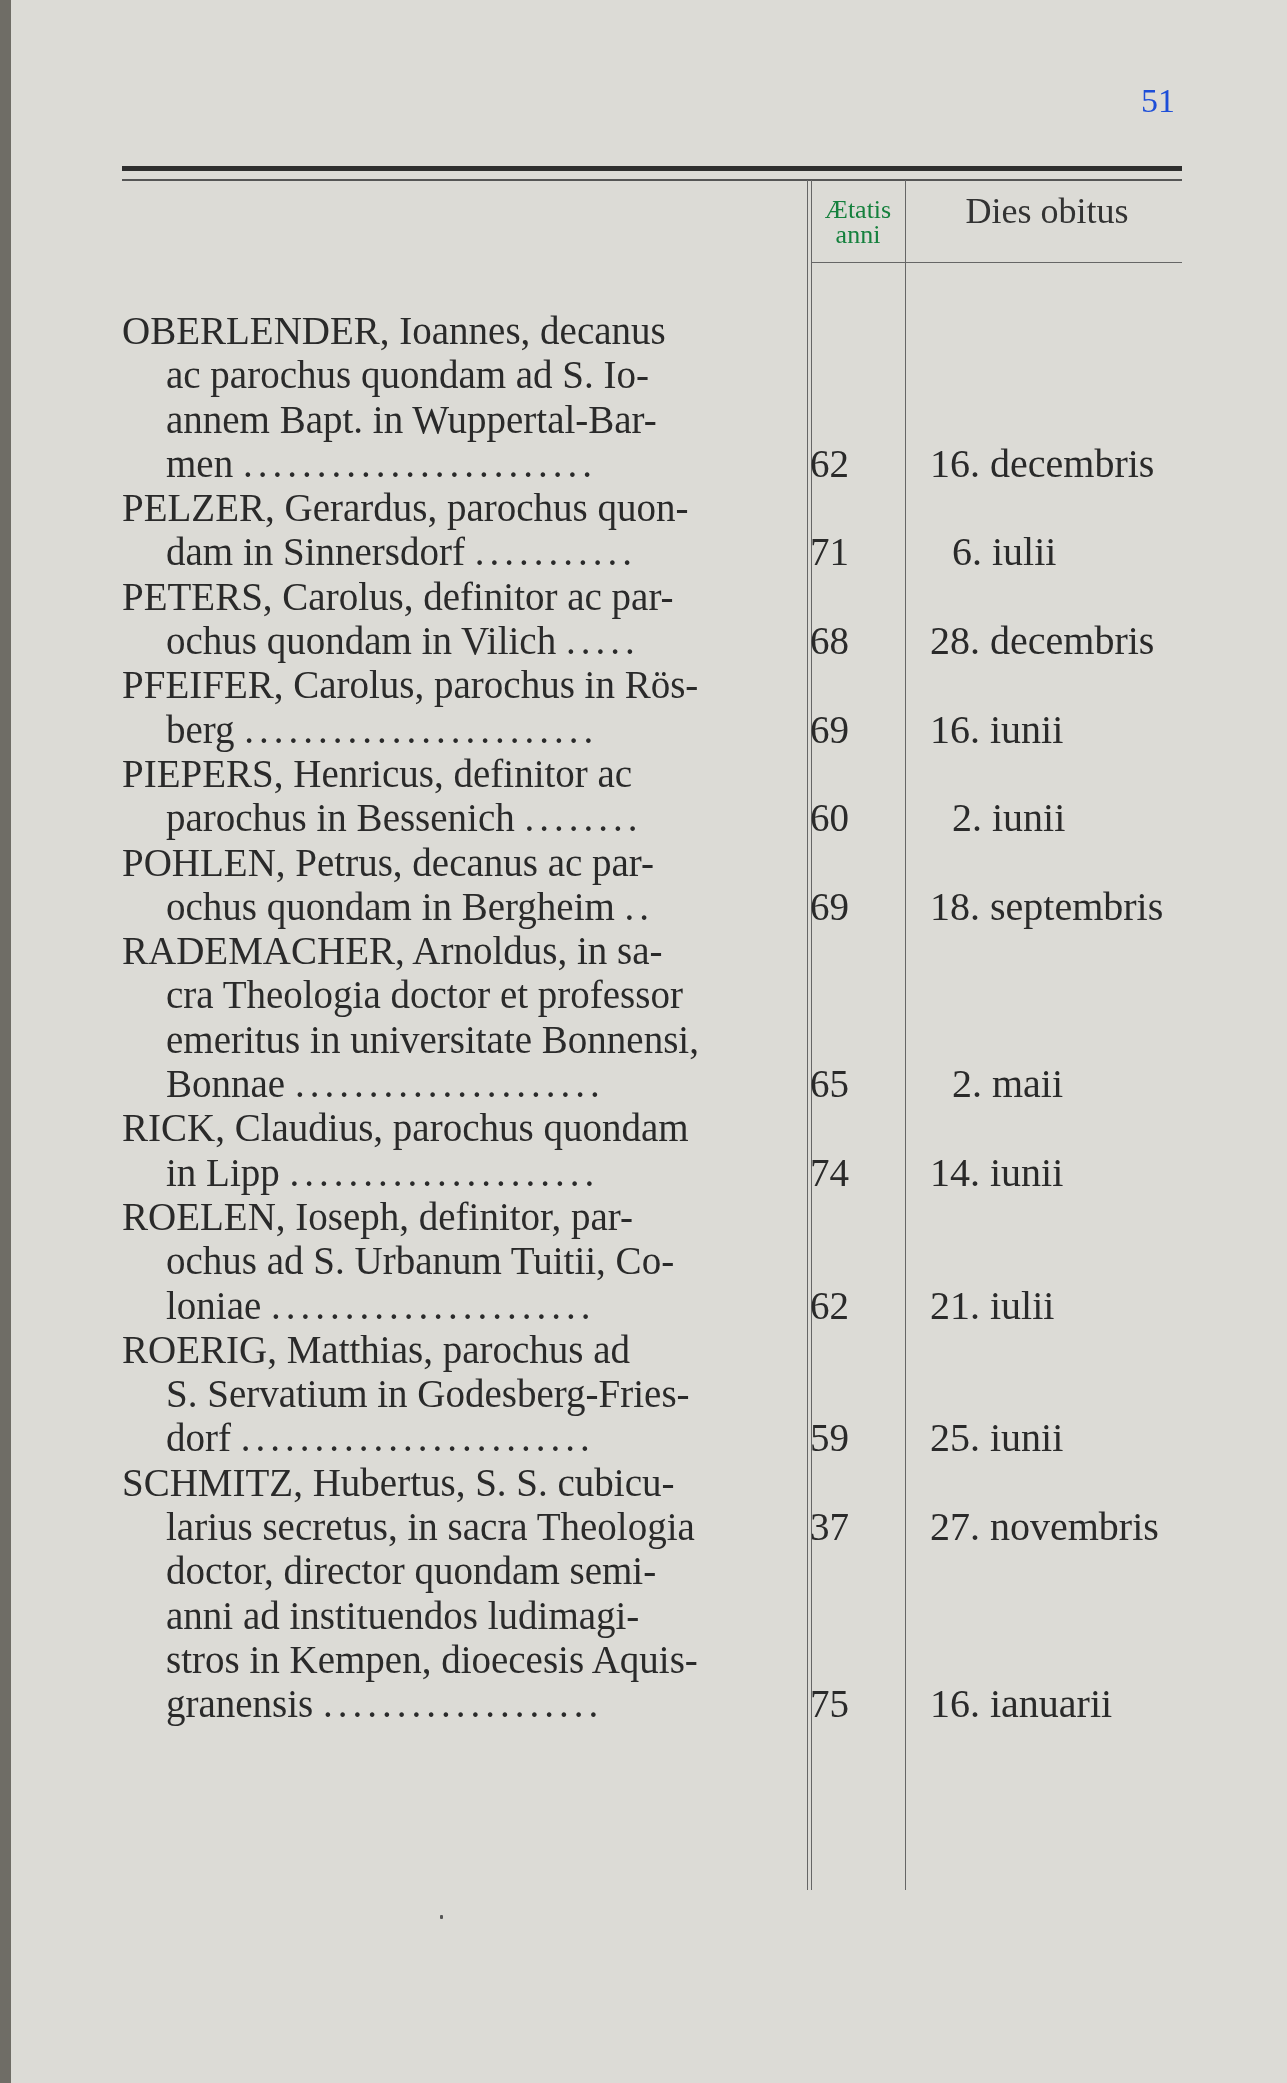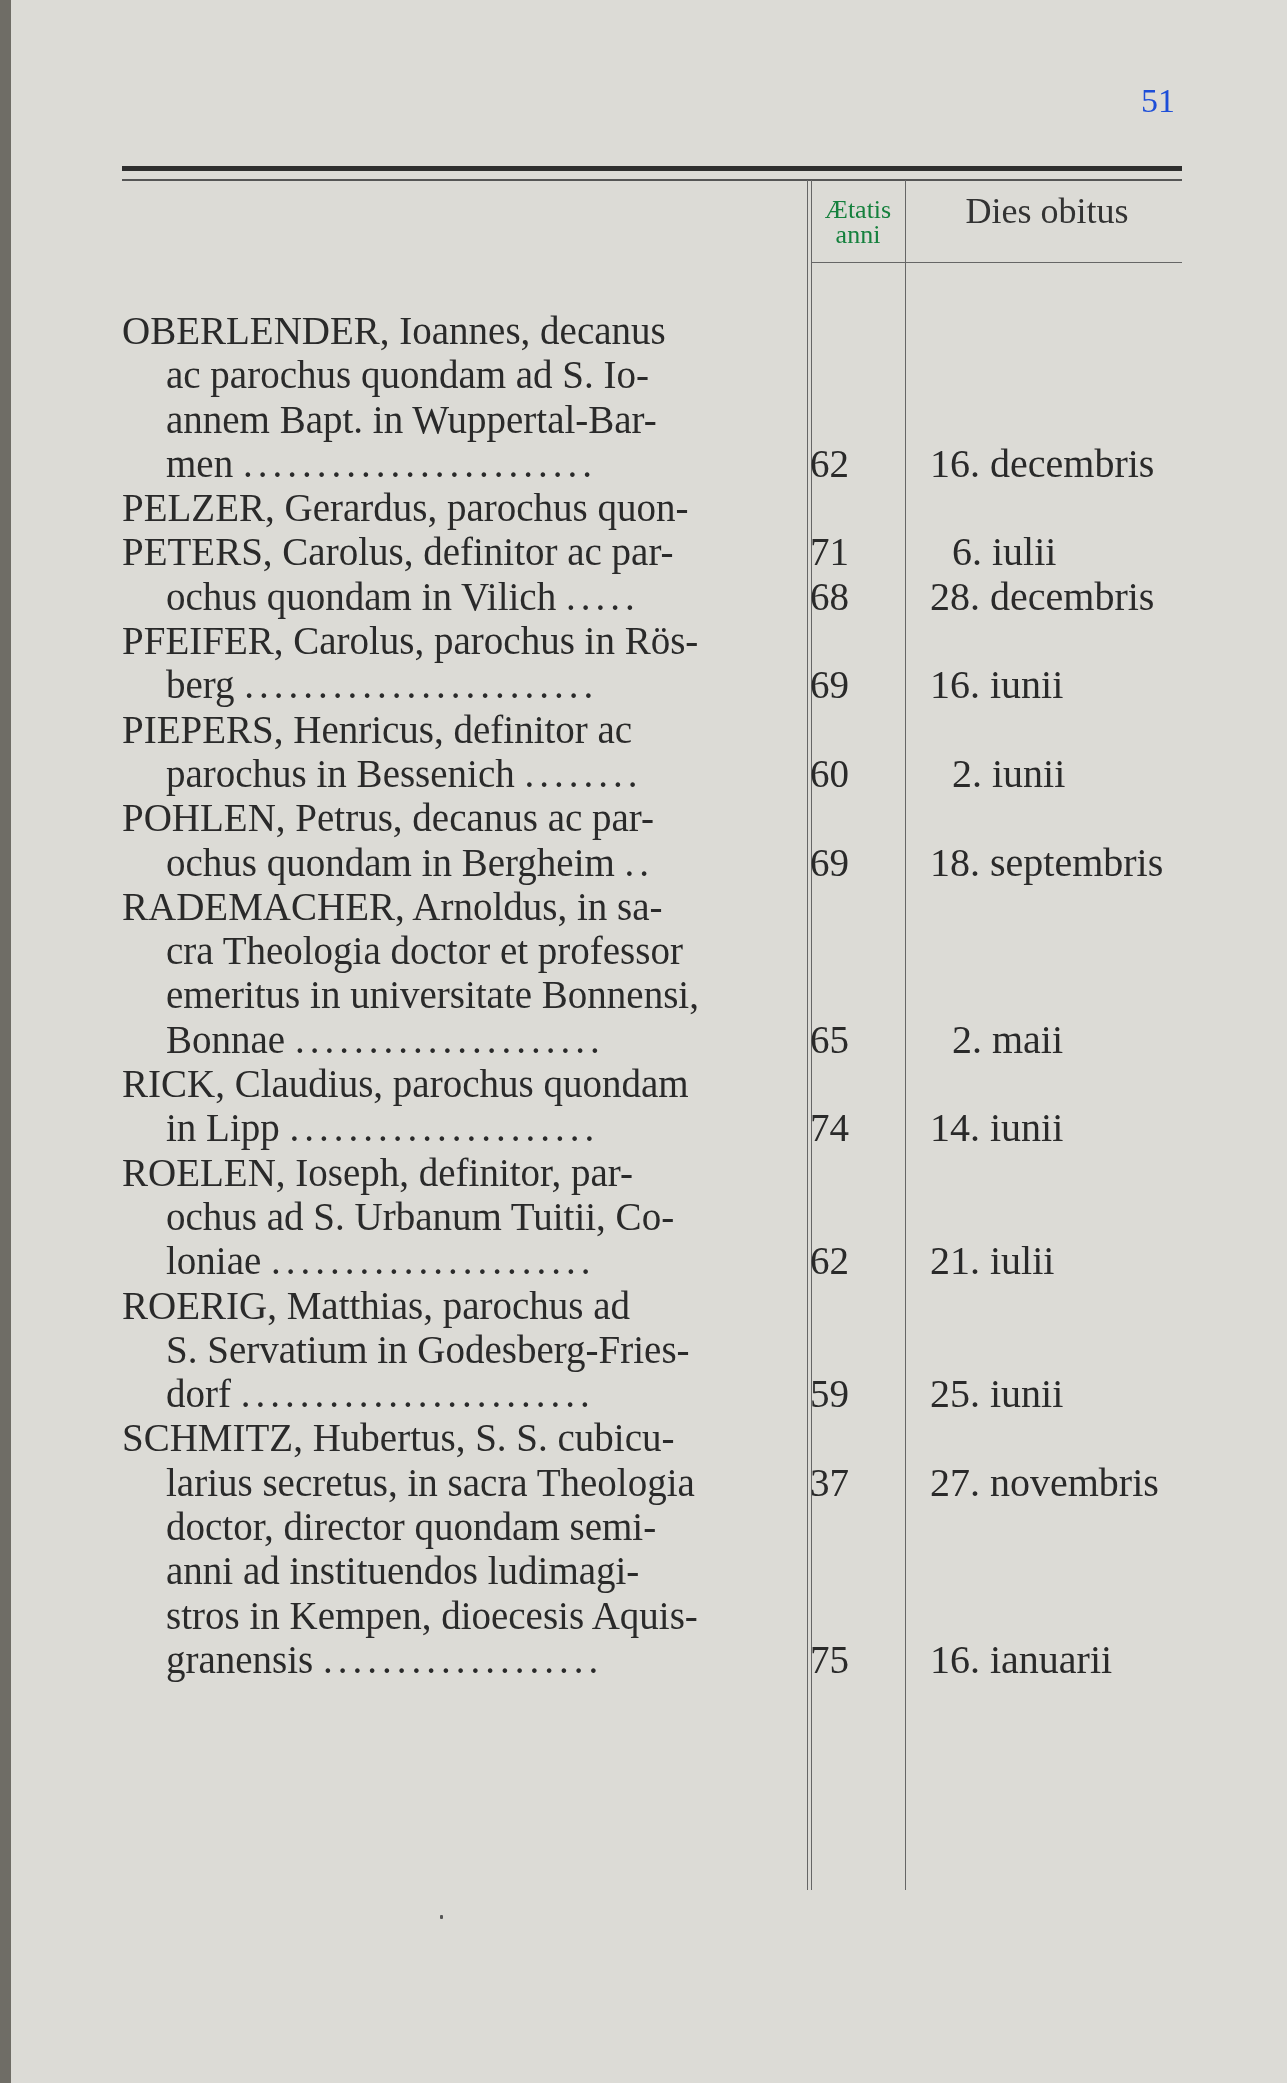--- a/index.html
+++ b/index.html
@@ -56,20 +56,21 @@
         <span class="line indent"><span>ac parochus quondam ad S. Io-</span></span>
         <span class="line indent"><span>annem Bapt. in Wuppertal-Bar-</span></span>
         <span class="line indent"><span>men</span> <span class="dots">........................</span></span>
       </div>
       <div class="age" style="top: 132.9px;">62</div>
       <div class="date" style="top: 132.9px;">16. decembris</div>
     </div>
     <div class="entry">
       <div class="name">
         <span class="line"><span>PELZER, Gerardus, parochus quon-</span></span>
+        <span class="line indent"><span>dam in Sinnersdorf</span> <span class="dots">...........</span></span>
       </div>
       <div class="age" style="top: 44.3px;">71</div>
       <div class="date pad" style="top: 44.3px;">6. iulii</div>
     </div>
     <div class="entry">
       <div class="name">
         <span class="line"><span>PETERS, Carolus, definitor ac par-</span></span>
         <span class="line indent"><span>ochus quondam in Vilich</span> <span class="dots">.....</span></span>
       </div>
       <div class="age" style="top: 44.3px;">68</div>

